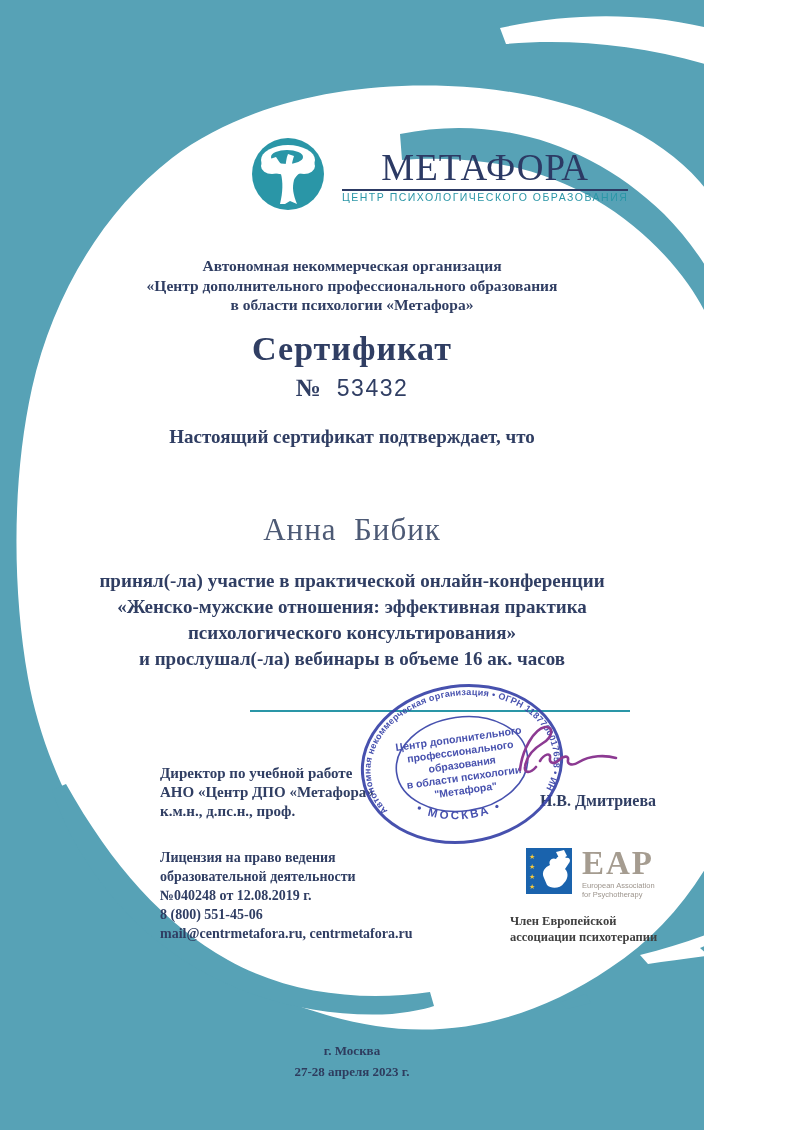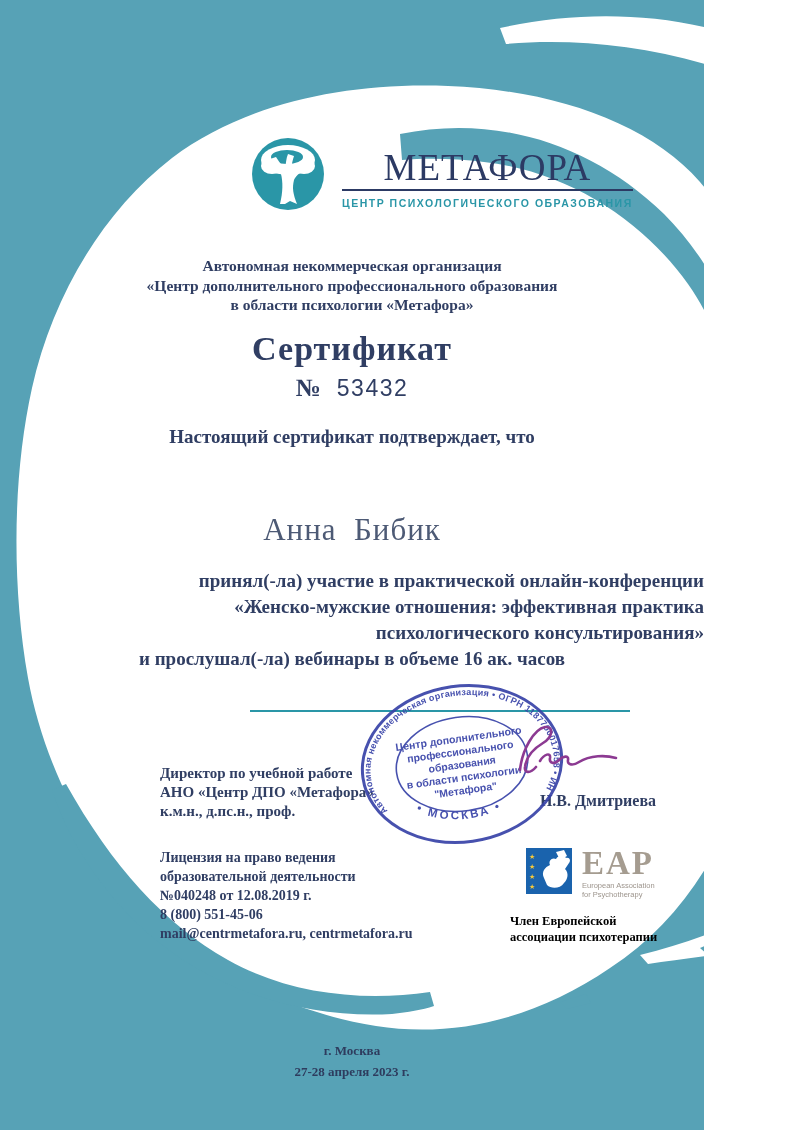--- a/index.html
+++ b/index.html
@@ -8,40 +8,40 @@
   .bg{position:absolute;inset:0;z-index:0;}
   .layer{position:absolute;z-index:2;}
   .center{left:0;right:0;text-align:center;}
   .serifbold{font-family:"Liberation Serif",serif;font-weight:bold;color:#303e63;}
   .org-block{top:256px;font-size:15.5px;line-height:19.5px;}
   .cert-title{top:330px;font-size:34px;letter-spacing:1px;}
   .cert-number{top:374px;font-size:25px;}
   .cert-number .digits{font-family:"Liberation Sans",sans-serif;font-weight:normal;font-size:23px;letter-spacing:1.5px;margin-left:16px;}
   .statement{top:426px;font-size:19px;}
   .holder{top:512px;font-family:Liberation Serif, serif;font-size:31px;color:#4d5a75;letter-spacing:1px;white-space:pre;}
-  .participation{top:568px;font-size:19px;line-height:26px;text-align:right;}
+  .participation{top:568px;font-size:19px;line-height:26px;}
   .hours{top:648px;font-size:19px;}
   .sig-line{position:absolute;z-index:2;left:250px;top:710px;width:380px;border-top:2px solid #2a96a7;}
   .director{left:160px;top:764px;font-size:15px;line-height:19px;}
   .license{left:160px;top:848px;font-size:14px;line-height:19px;}
   .signer{left:528px;top:792px;width:140px;font-size:16px;text-align:center;}
   .stamp-wrap{left:350px;top:676px;z-index:3;}
   .sig-wrap{left:502px;top:712px;z-index:3;}
   .eap-wrap{left:510px;top:848px;}
   .eap-row{display:flex;align-items:flex-start;padding-left:16px;}
   .eap-text{margin-left:10px;}
   .eap-abbr{font-family:"Liberation Serif",serif;font-weight:bold;font-size:33px;line-height:30px;color:#a59c90;letter-spacing:2px;}
   .eap-sub{font-family:"Liberation Sans",sans-serif;font-size:7.5px;line-height:9px;color:#9d958d;margin-top:3px;}
-  .eap-member{margin-top:14px;font-size:12.5px;line-height:16px;font-weight:bold;color:#000000;}
+  .eap-member{margin-top:14px;font-size:12.5px;line-height:16px;font-weight:bold;color:#404040;}
   .footer{top:1040px;font-size:13px;line-height:21px;color:#2e3c5e;font-weight:bold;}
   .logo-row{position:absolute;z-index:2;left:250px;top:136px;display:flex;align-items:flex-start;}
   .brand-block{margin-left:16px;margin-top:14px;text-align:center;}
   .brand{font-family:"Liberation Serif",serif;font-size:37px;line-height:36px;color:#2c3a64;letter-spacing:1px;}
   .brand-rule{height:2px;background:#2c3a64;margin-top:3px;}
-  .brand-tagline{font-family:"Liberation Sans",sans-serif;font-weight:bold;font-size:10.5px;letter-spacing:1.5px;color:#2a96a7;margin-top:6px;white-space:nowrap;}
+  .brand-tagline{font-family:"Liberation Sans",sans-serif;font-weight:normal;font-size:10.5px;letter-spacing:1.5px;color:#2a96a7;white-space:nowrap;}
 </style>
 </head>
 <body>
 
 <div class="cert">
 
   <svg class="bg" width="800" height="1130" viewBox="0 0 800 1130">
     <rect x="0" y="0" width="800" height="1130" fill="#57a2b6"></rect>
 
     <path fill="#ffffff" d="M 448 86

